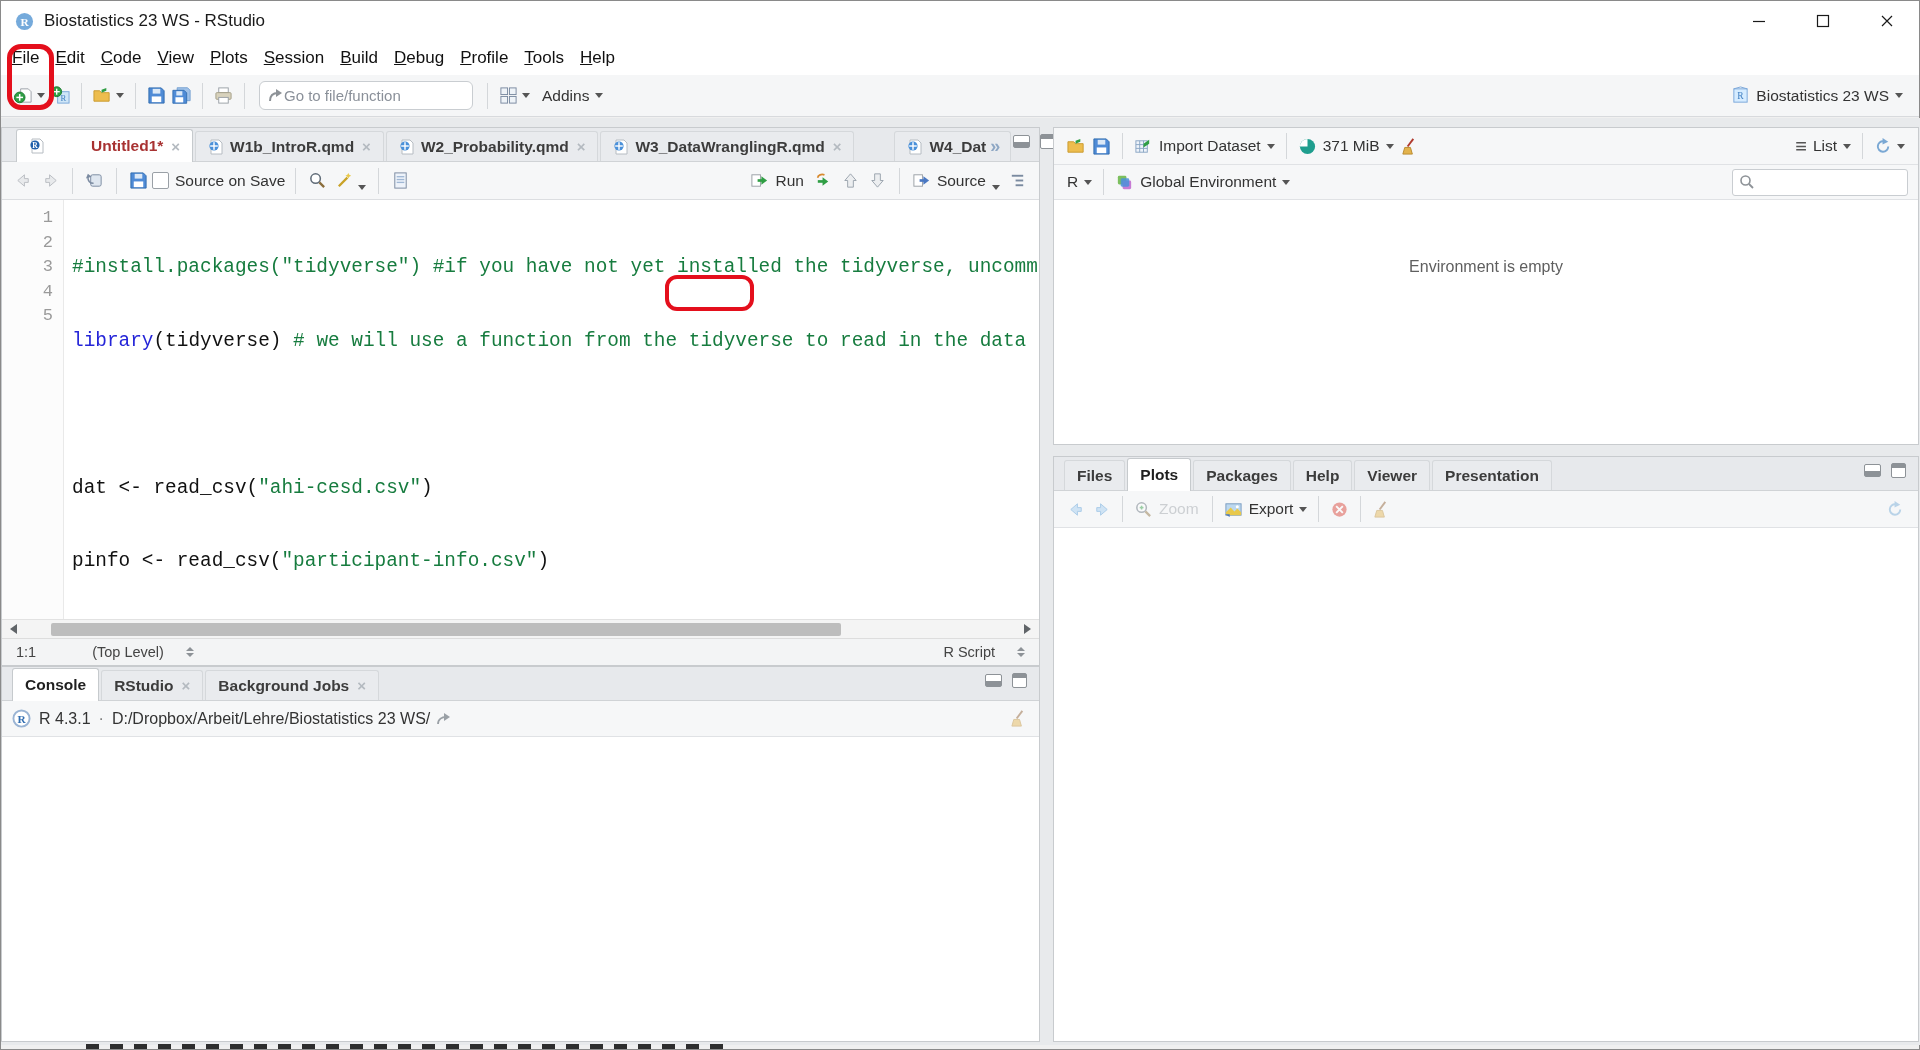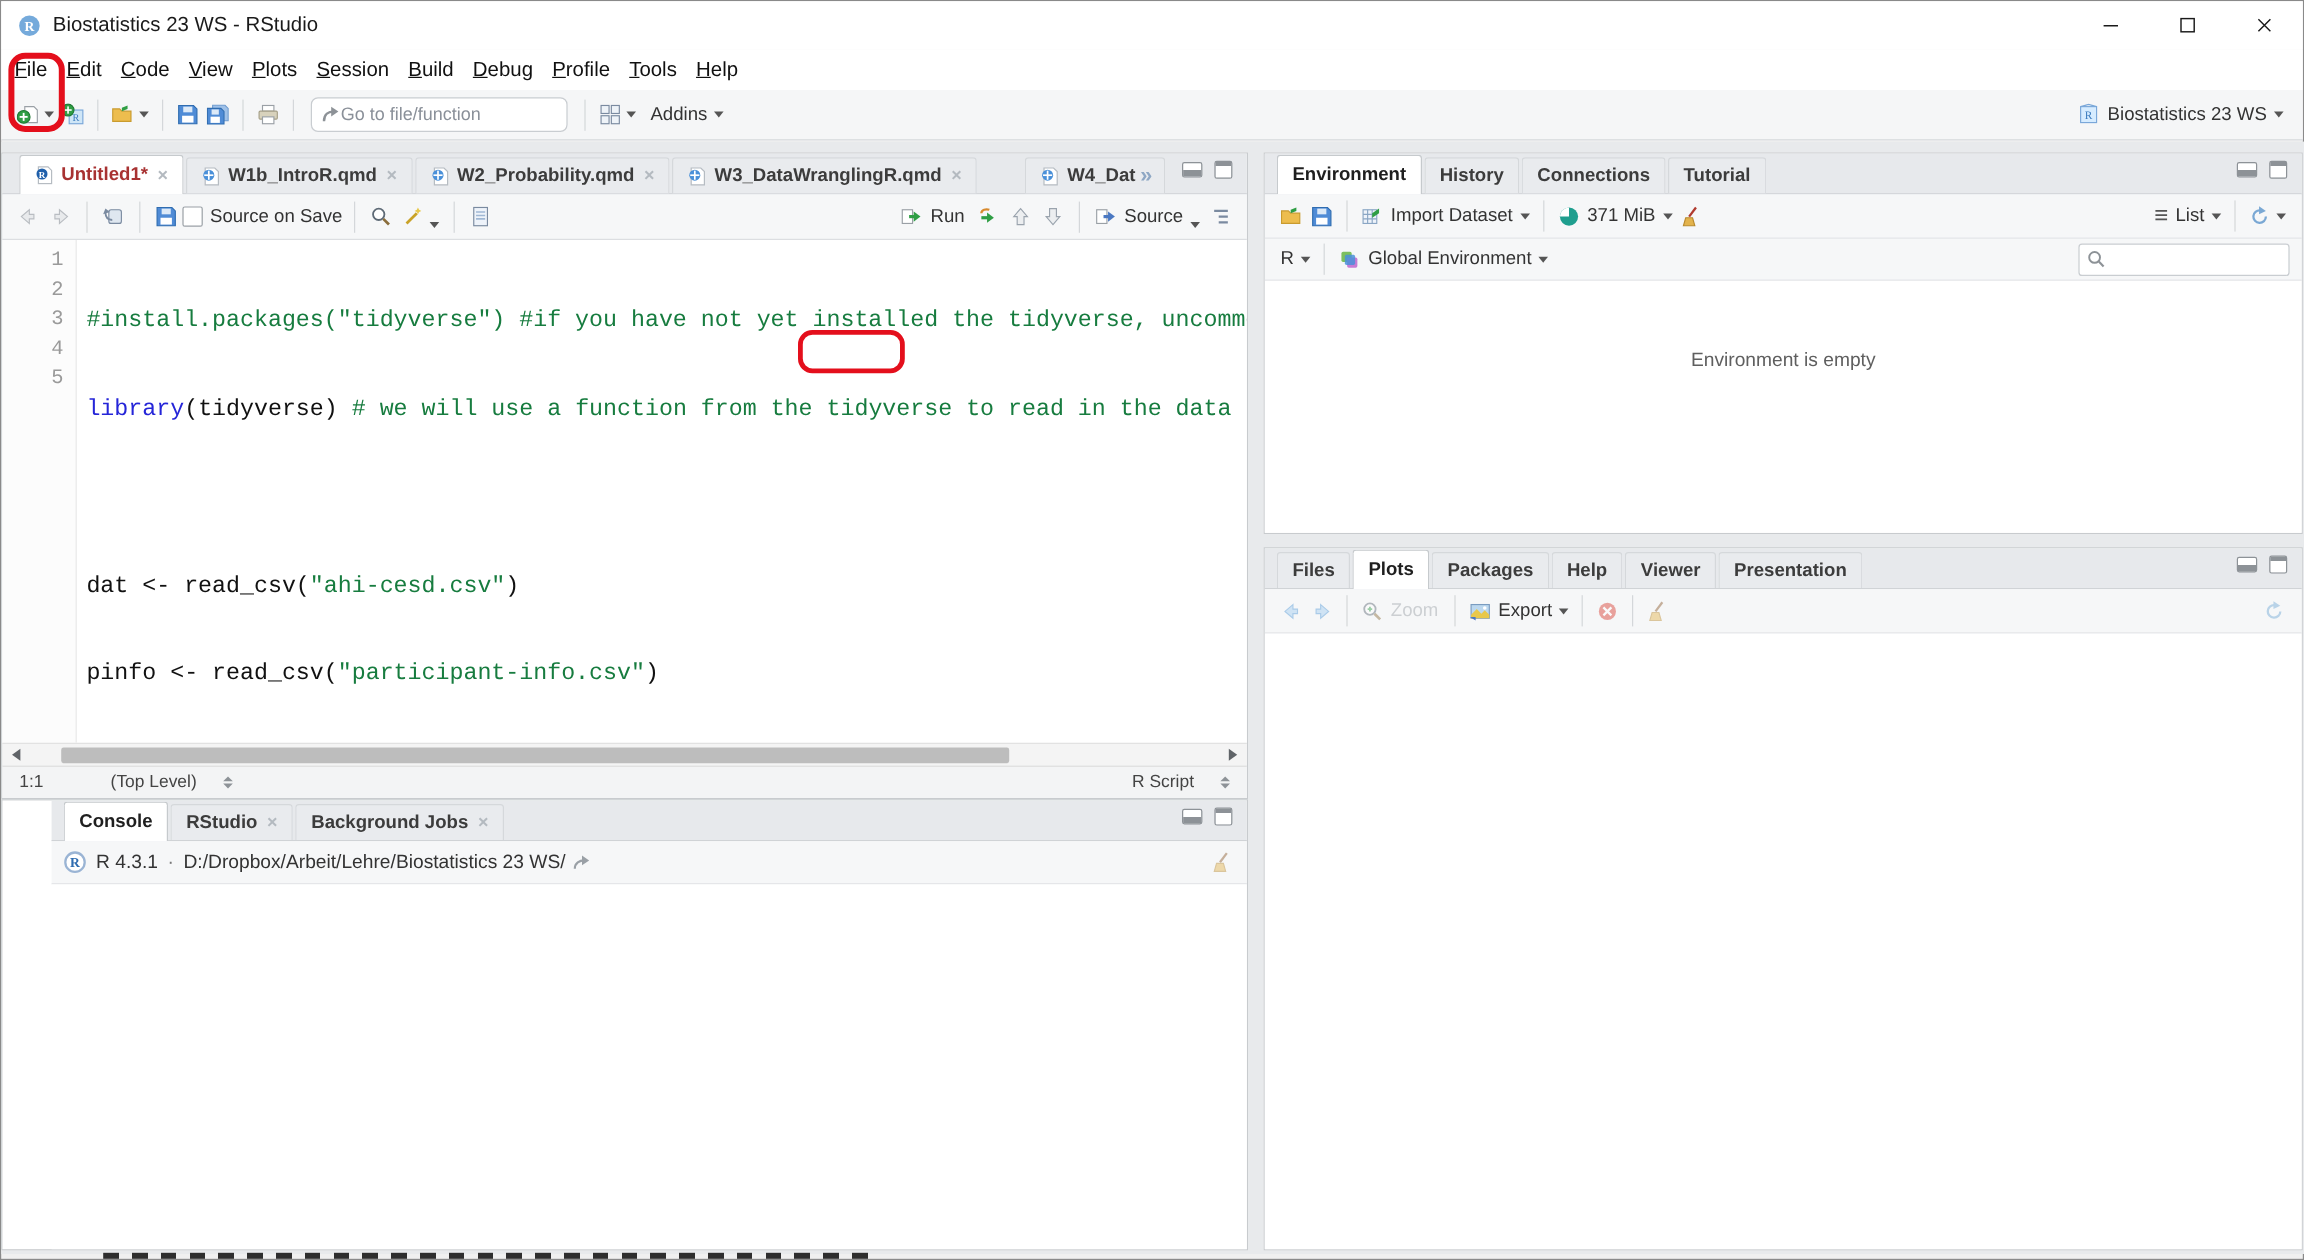--- a/index.html
+++ b/index.html
@@ -26,30 +26,30 @@
   .goto-box { width:214px; height:29px; background:#fff; border:1px solid #c9cdd1; border-radius:6px; display:flex; align-items:center; padding:0 8px; margin:0 6px; }
   .goto-box input { border:none; outline:none; font-size:15px; color:#444; width:170px; font-family:"Liberation Sans",sans-serif; background:transparent; }
   .goto-box input::placeholder { color:#8a9099; }
   .tb-label { font-size:15.5px; color:#333; margin:0 2px 0 6px; }
   .project-btn { margin-left:auto; display:flex; align-items:center; padding:4px 6px; }
 
   
   .workspace { position:absolute; left:0; top:117px; width:1920px; height:927px; background:#e8eaec; }
   .pane { position:absolute; background:#fff; border:1px solid #c8cbce; display:flex; flex-direction:column; }
   #source-pane  { left:0;    top:9px;   width:1039px; height:539px; }
-  #console-pane { left:0;    top:548px; width:1039px; height:376px;padding-left:41px; }
+  #console-pane { left:0;    top:548px; width:1039px; height:376px; }
   #env-pane     { left:1052px; top:9px;   width:866px; height:318px; }
   #plots-pane   { left:1052px; top:338px; width:866px; height:586px;justify-content:space-between; }
 
   .tabbar { height:34px; background:#e7e9ec; border-bottom:1px solid #d0d3d6; display:flex; align-items:flex-end; padding-left:14px; flex-shrink:0; }
   .tab { height:30px; display:flex; align-items:center; padding:0 12px; background:#e9ebee; border:1px solid #d5d8db; border-bottom:none; margin-right:2px; font-size:15.5px; color:#3c3c3c; font-weight:bold; border-radius:3px 3px 0 0; white-space:nowrap; }
   .tab.active { background:#fff; border-color:#c6cacd; height:33px; margin-bottom:-1px; color:#1f1f1f; }
   .tab .tabx { color:#b4bac0; font-size:15px; margin-left:8px; font-weight:bold; }
   .tab .file-ic { margin-right:6px; }
-  .tab-modified { color:#a83232 !important; }
+  .tab-modified { color:#a83232 !important;margin-left:40px; }
   .tab-overflow { color:#8ea7c4; font-size:18px; font-weight:bold; letter-spacing:-2px; margin-left:4px; }
   .pane-buttons { margin-left:auto; display:flex; align-items:center; gap:10px; padding:0 12px 6px 0; align-self:center; }
   .pb-min { width:17px; height:13px; border:1px solid #8d9297; border-radius:2px; background:linear-gradient(#fff 55%, #8d9297 55%); }
   .pb-max { width:15px; height:15px; border:1px solid #8d9297; border-radius:2px; background:linear-gradient(#8d9297 28%, #fff 28%); }
 
   
   .ed-toolbar { height:38px; background:#f6f7f8; border-bottom:1px solid #dcdee1; display:flex; align-items:center; padding:0 8px; flex-shrink:0; }
   .ed-btn { display:flex; align-items:flex-end; padding:3px 4px; border-radius:3px; }
   .checkbox { width:17px; height:17px; background:#fff; border:1px solid #9aa0a6; border-radius:2px; margin-right:6px; }
   .code-area { flex:1; display:flex; overflow:hidden; background:#fff; }
@@ -457,38 +457,20 @@
           <svg class="icon16" viewBox="0 0 20 20">
             <line x1="13" y1="2" x2="7" y2="10" stroke="#8a5a2b" stroke-width="2"></line>
             <path d="M4 11 L10 11 L12 18 L2 18 z" fill="#e3b34c" stroke="#b98a2e"></path>
           </svg>
         </div>
       </div>
       <div class="console-body"></div>
     </div>
 
     <div class="pane" id="env-pane">
-      <div class="tabbar" style="padding-left:10px">
-        <div class="tab active">
-            <span>Environment</span>
-          </div>
-        <div class="tab">
-            <span>History</span>
-          </div>
-        <div class="tab">
-            <span>Connections</span>
-          </div>
-        <div class="tab">
-            <span>Tutorial</span>
-          </div>
-        <div class="pane-buttons">
-          <span class="pb-min"></span>
-          <span class="pb-max"></span>
-        </div>
-      </div>
       <div class="env-toolbar">
         <div class="tb-btn">
           <svg class="icon16" viewBox="0 0 20 20">
             <path d="M1 5 h6 l2 2 h8 v9 H1 z" fill="#edbd4e" stroke="#c99b2e"></path>
             <path d="M9 4 l5 -2 v3 l-5 2 z" fill="#2f9e44"></path>
           </svg>
         </div>
         <div class="tb-btn">
           <svg class="icon16" viewBox="0 0 20 20">
             <path d="M2 2 h13 l3 3 v13 H2 z" fill="#4f8bd6" stroke="#2f6cb0"></path>

